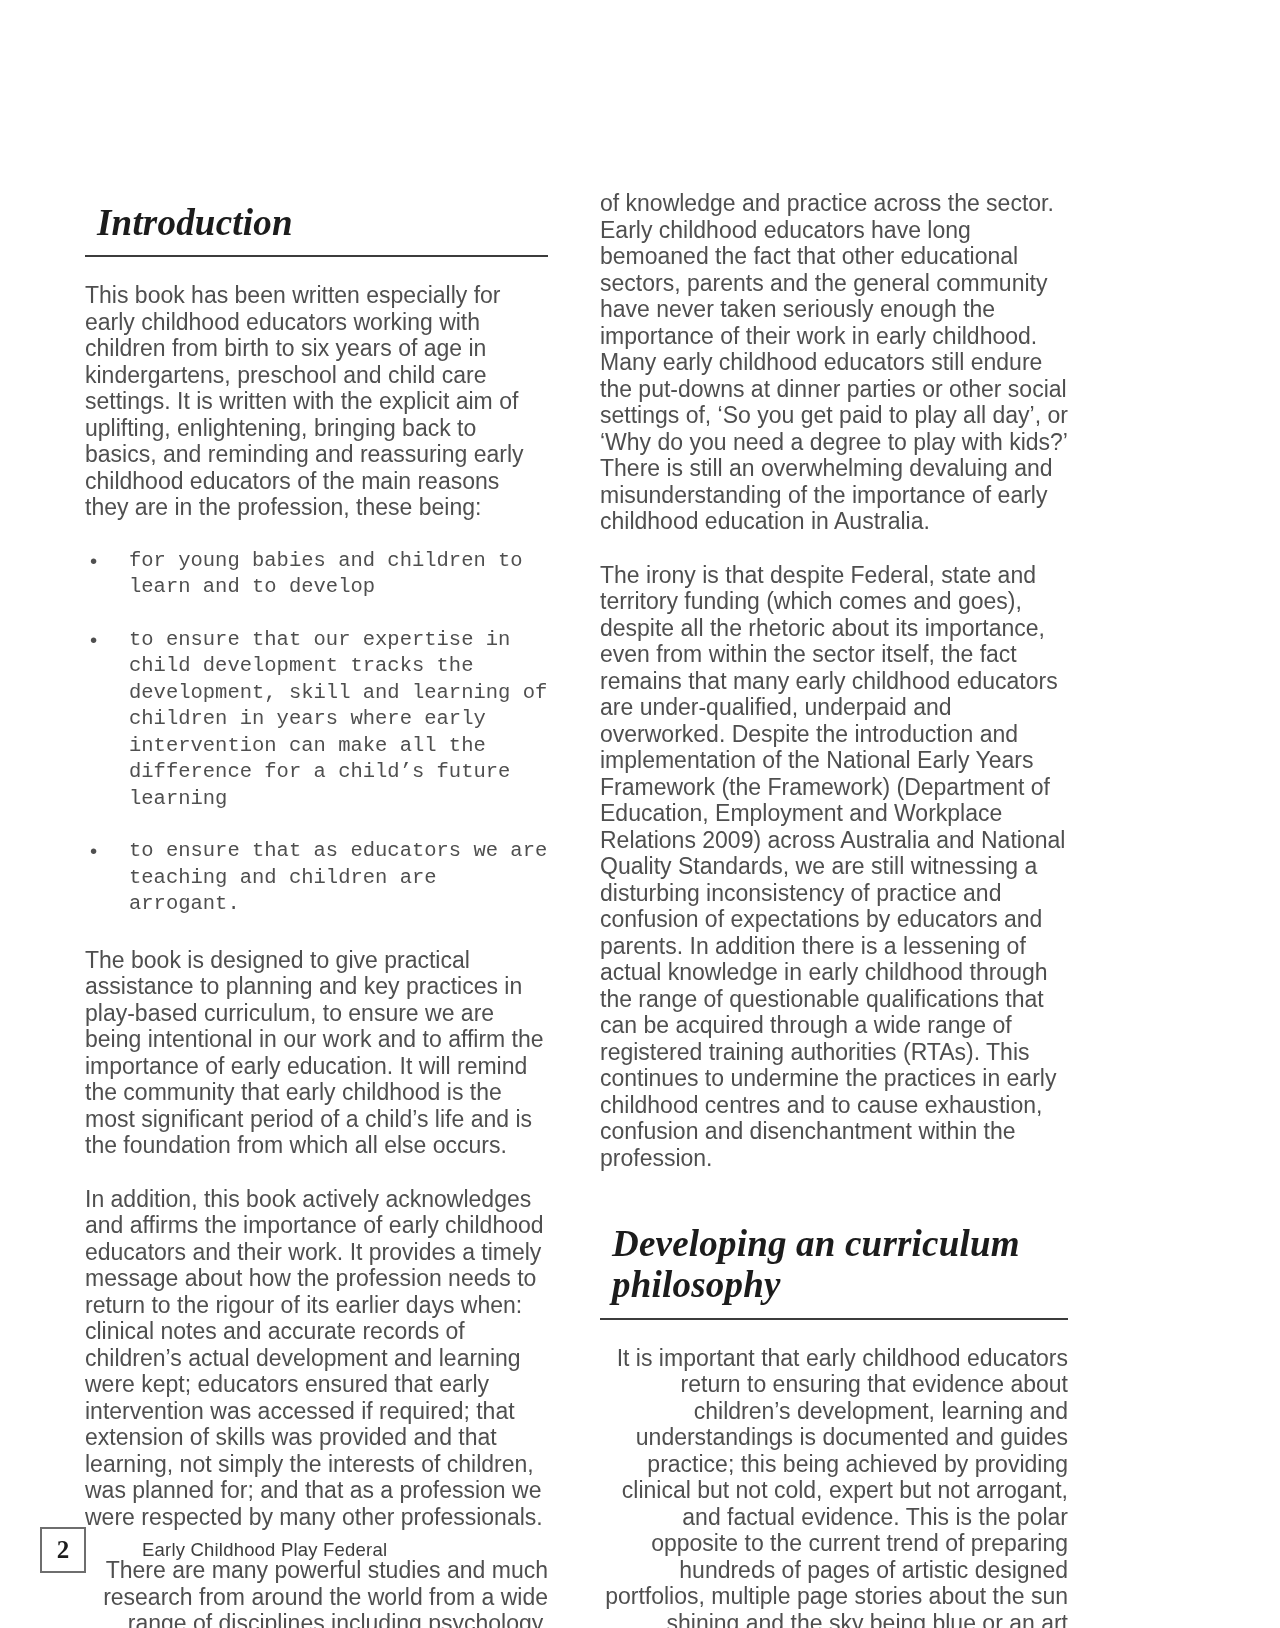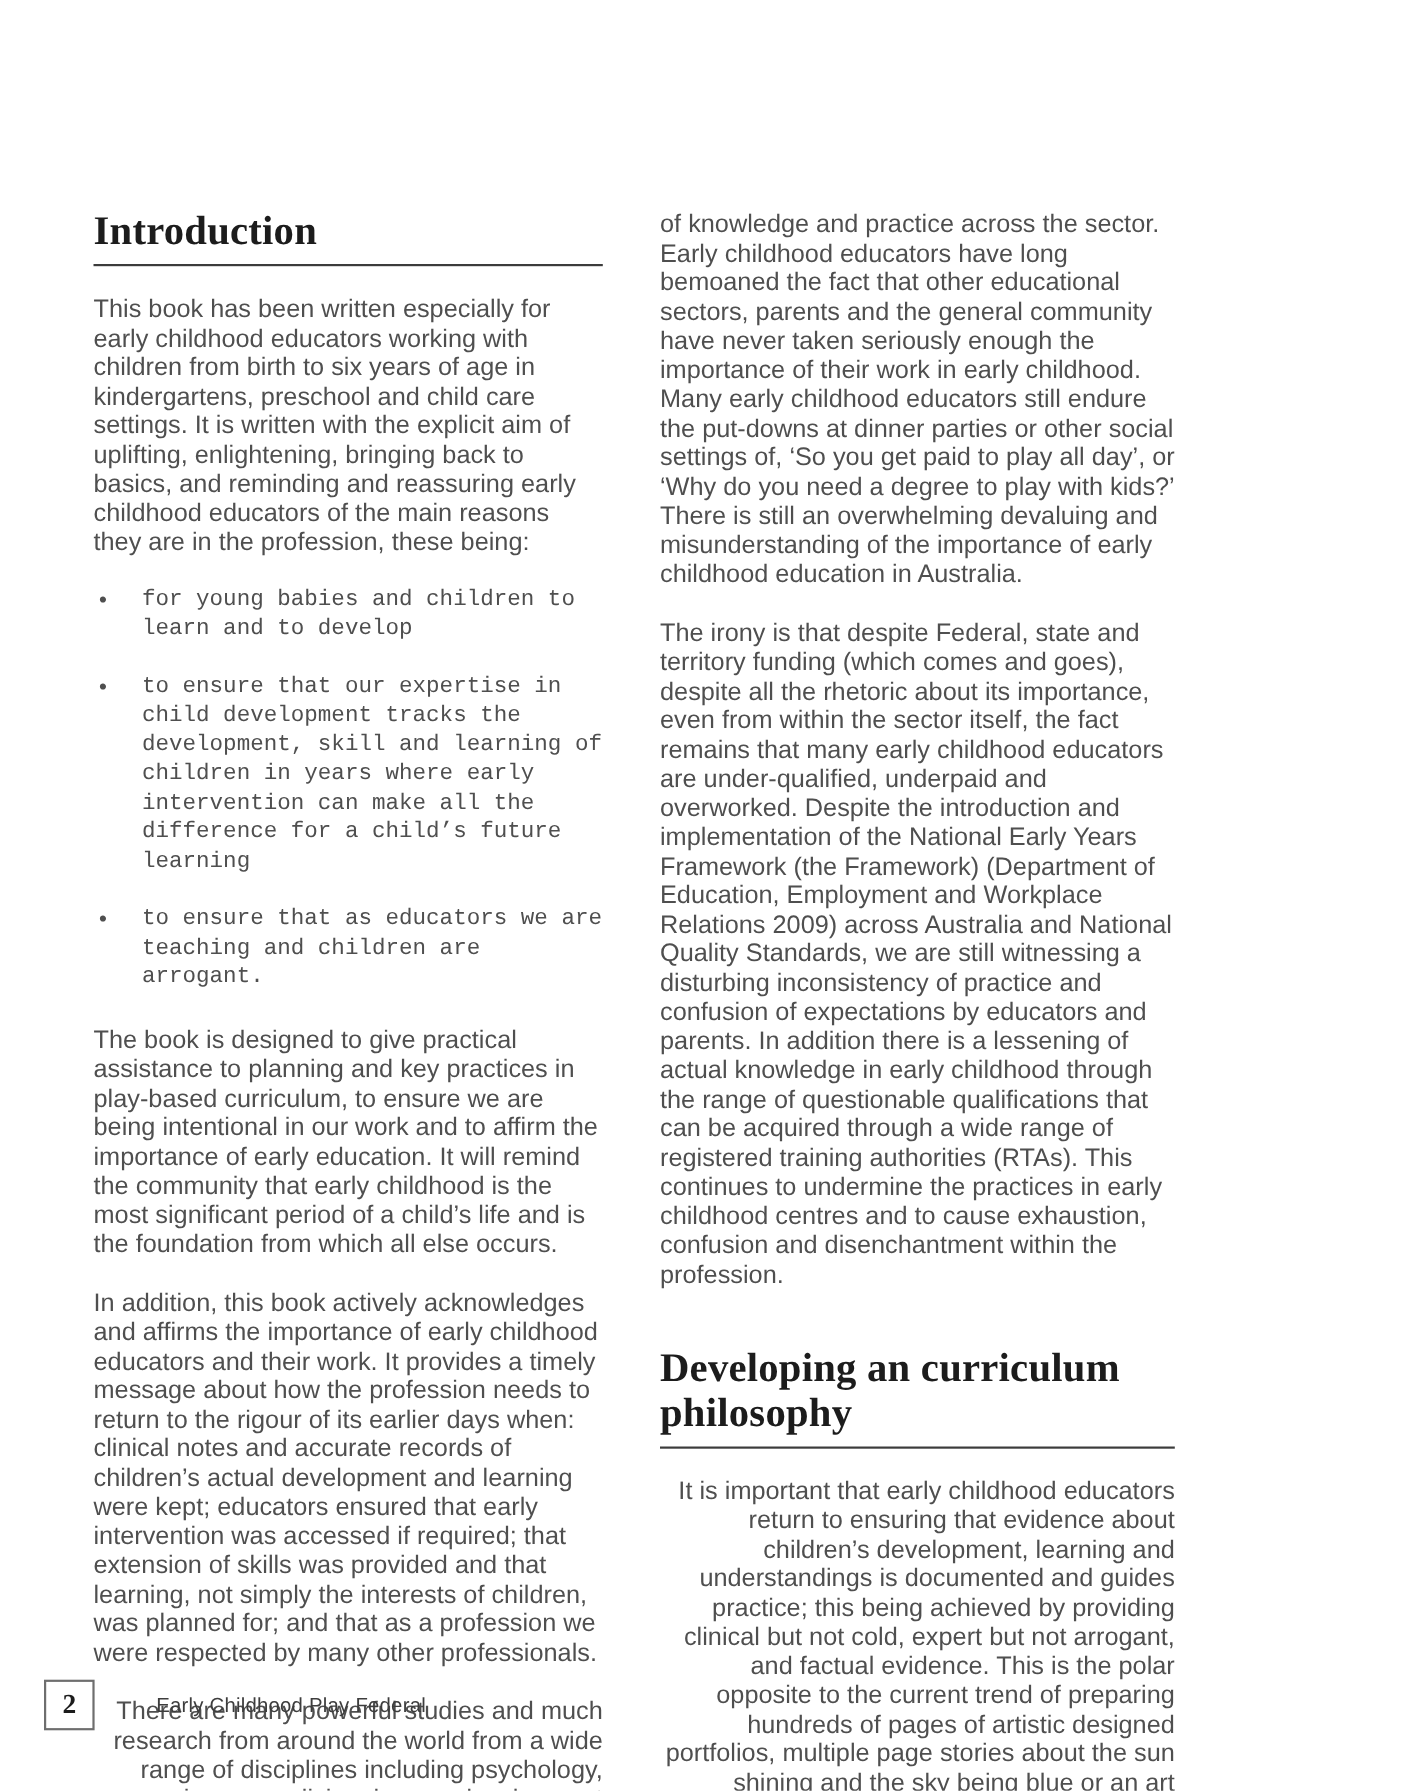--- a/index.html
+++ b/index.html
@@ -19,22 +19,23 @@
     gap: 52px;
   }
   .col { width: 463px; }
   .col-right { width: 468px; }
   .section-heading {
     font-family: "Liberation Serif", serif;
     font-weight: bold;
     font-size: 37px;
     line-height: 1.12;
     color: #1c1c1c;
-    margin: 0;
+    margin: 12px;
     letter-spacing: 0.2px;
+    font-style: italic;
   }
   .heading-rule {
     height: 0;
     border-bottom: 2px solid #3c3c3c;
     margin: 9px 0 25px 0;
   }
   .para {
     font-size: 23px;
     line-height: 26.5px;
     margin: 0 0 27px 0;

